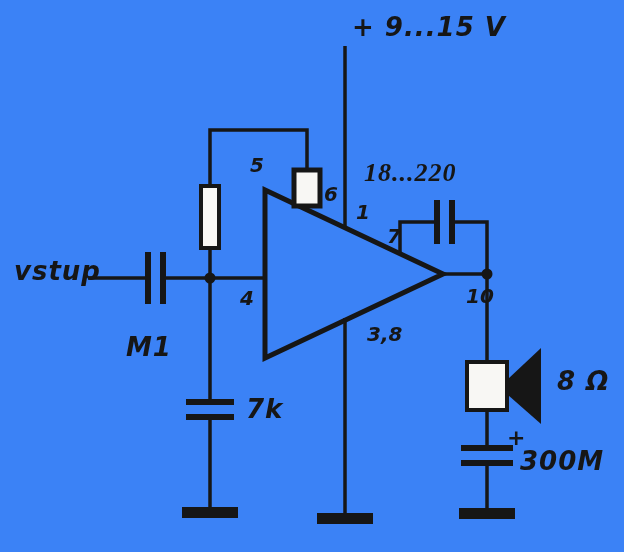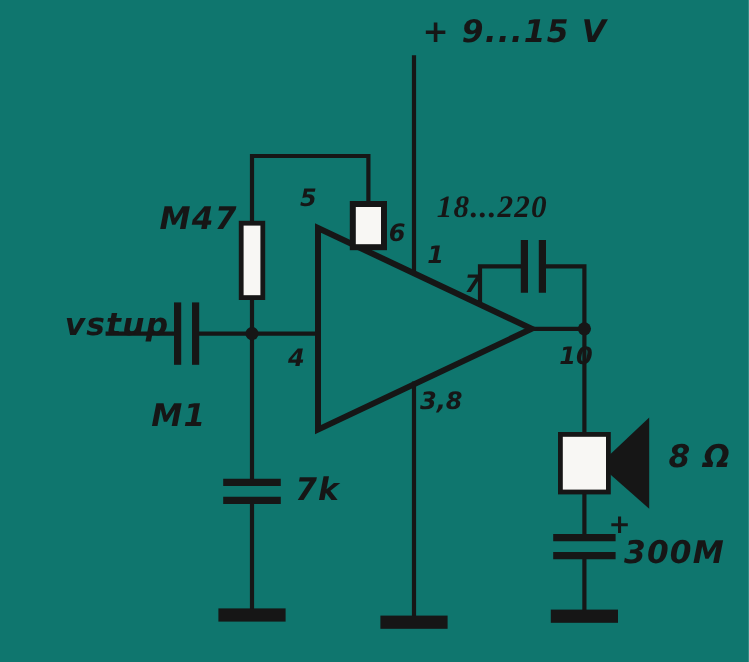--- a/index.html
+++ b/index.html
@@ -1,19 +1,19 @@
 <!DOCTYPE html>
 <html><head>
 <meta charset="utf-8">
 <style>
   html,body{margin:0;padding:0;}
   .canvas{
     position:relative;
     width:624px;height:552px;
-    background:#0f766e;
+    background:#3b82f6;
     overflow:hidden;
     font-family:"DejaVu Sans",sans-serif;
   }
   .schem-svg{position:absolute;left:0;top:0;}
   .lbl{
     position:absolute;
     font-family:"DejaVu Sans",sans-serif;
     font-style:italic;
     font-weight:700;
     color:#161616;
@@ -109,30 +109,29 @@
 
       <g fill="#161616" stroke="none">
         <rect x="182" y="507" width="56" height="11"></rect>
         <rect x="317" y="513" width="56" height="11"></rect>
         <rect x="459" y="508" width="56" height="11"></rect>
       </g>
     </g>
   </svg>
 
   <span class="lbl lbl-main" style="left:352px;top:14px;">+ 9...15 V</span>
-  <span class="lbl lbl-main" style="left:14px;top:258px;margin-left:40px;">vstup</span>
-  <span class="lbl lbl-main" style="left:133px;top:170px;">M47</span>
+  <span class="lbl lbl-main" style="left:14px;top:258px;">vstup</span>
   <span class="lbl lbl-main" style="left:126px;top:304px;margin-top:30px;">M1</span>
   <span class="lbl lbl-main" style="left:246px;top:396px;">7k</span>
   <span class="lbl lbl-main" style="left:364px;top:160px;font-family:Liberation Serif, serif;">18...220</span>
   <span class="lbl lbl-main" style="left:557px;top:368px;">8 Ω</span>
   <span class="lbl lbl-main" style="left:520px;top:448px;">300M</span>
   <span class="lbl lbl-plus" style="left:507px;top:427px;">+</span>
 
   <span class="lbl lbl-pin" style="left:250px;top:155px;">5</span>
   <span class="lbl lbl-pin" style="left:324px;top:184px;">6</span>
   <span class="lbl lbl-pin" style="left:356px;top:202px;">1</span>
   <span class="lbl lbl-pin" style="left:387px;top:226px;">7</span>
   <span class="lbl lbl-pin" style="left:240px;top:288px;">4</span>
   <span class="lbl lbl-pin" style="left:438px;top:286px;margin-left:28px;">10</span>
-  <span class="lbl lbl-pin" style="left:350px;top:324px;">3,8</span>
+  <span class="lbl lbl-pin" style="left:367px;top:324px;">3,8</span>
 
 </div>
 
 </body></html>

